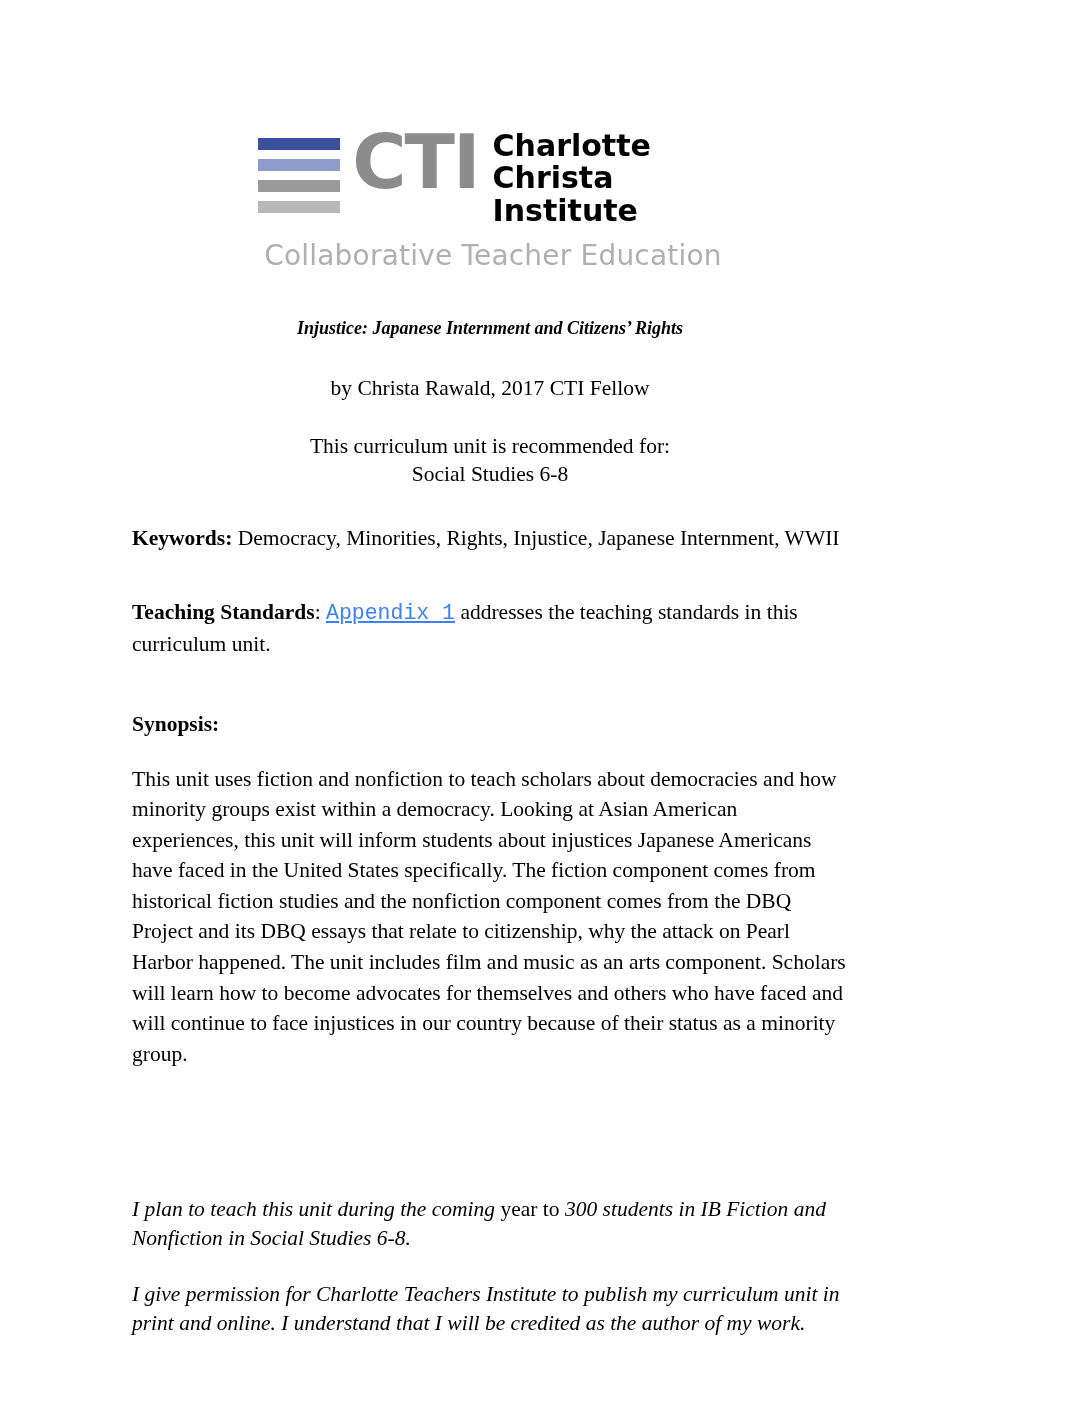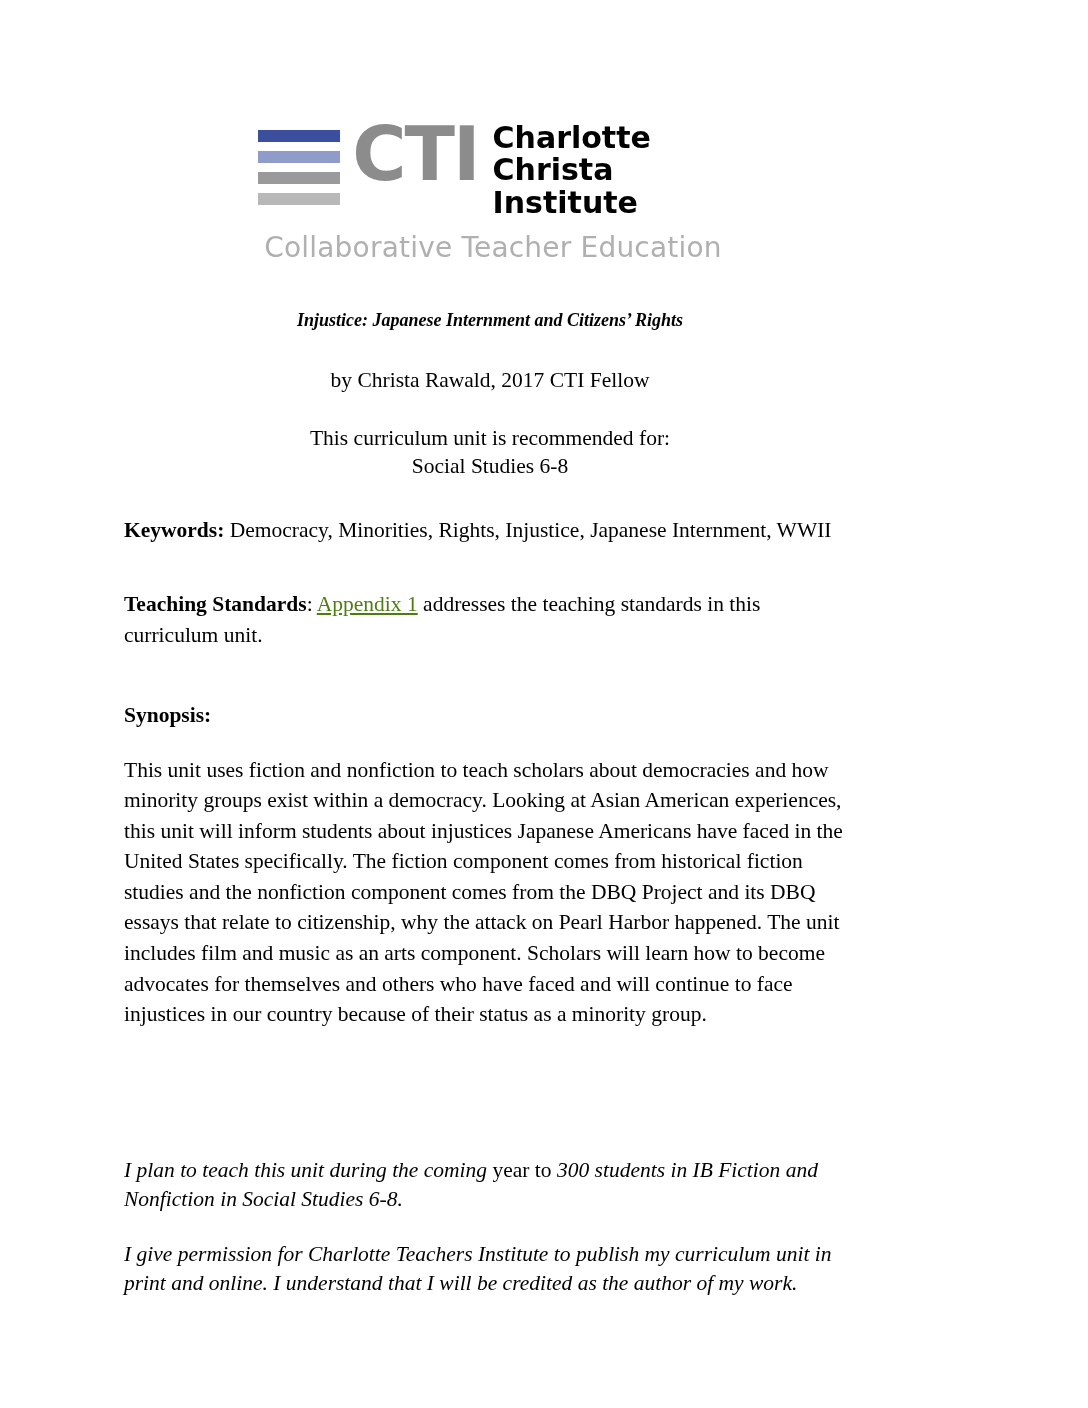--- a/index.html
+++ b/index.html
@@ -12,21 +12,21 @@
     height: 1408px;
     font-family: "Liberation Serif", serif;
     color: #000000;
     position: relative;
     overflow: hidden;
   }
   .page {
     width: 980px;
     height: 1408px;
     box-sizing: border-box;
-    padding: 0;
+    padding: 8px;
     position: relative;
     border-radius: 14px;
   }
 
   
   .logo-block {
     width: 100%;
     display: flex;
     justify-content: center;
     padding-top: 118px;
@@ -178,21 +178,21 @@
       <div>This curriculum unit is recommended for:</div>
       <div>Social Studies 6-8</div>
     </div>
 
     <div class="kv-line">
       <span class="lbl">Keywords:</span>
       <span>Democracy, Minorities, Rights, Injustice, Japanese Internment, WWII</span>
     </div>
 
     <div class="standards-line">
-      <span class="lbl" style="font-weight:bold;">Teaching Standards</span><span>: </span><a class="link" href="#" style="color: #4d7c0f;">Appendix 1</a><span> addresses the teaching standards in this curriculum unit.</span>
+      <span class="lbl" style="font-weight:bold;">Teaching Standards</span><span>: </span><a class="link" href="#" style="color: #3b82f6; font-family: Liberation Mono, monospace;">Appendix 1</a><span> addresses the teaching standards in this curriculum unit.</span>
     </div>
 
     <div class="synopsis-head">Synopsis:</div>
 
     <div class="synopsis-body">This unit uses fiction and nonfiction to teach scholars about democracies and how minority groups exist within a democracy. Looking at Asian American experiences, this unit will inform students about injustices Japanese Americans have faced in the United States specifically. The fiction component comes from historical fiction studies and the nonfiction component comes from the DBQ Project and its DBQ essays that relate to citizenship, why the attack on Pearl Harbor happened. The unit includes film and music as an arts component. Scholars will learn how to become advocates for themselves and others who have faced and will continue to face injustices in our country because of their status as a minority group.</div>
 
     <div class="plan-block italic-para">
       <span>I plan to teach this unit during the coming </span><span class="nonitalic">year</span><span class="nonitalic"> to </span><span>300 students in IB Fiction and Nonfiction in Social Studies 6-8.</span>
     </div>
 

